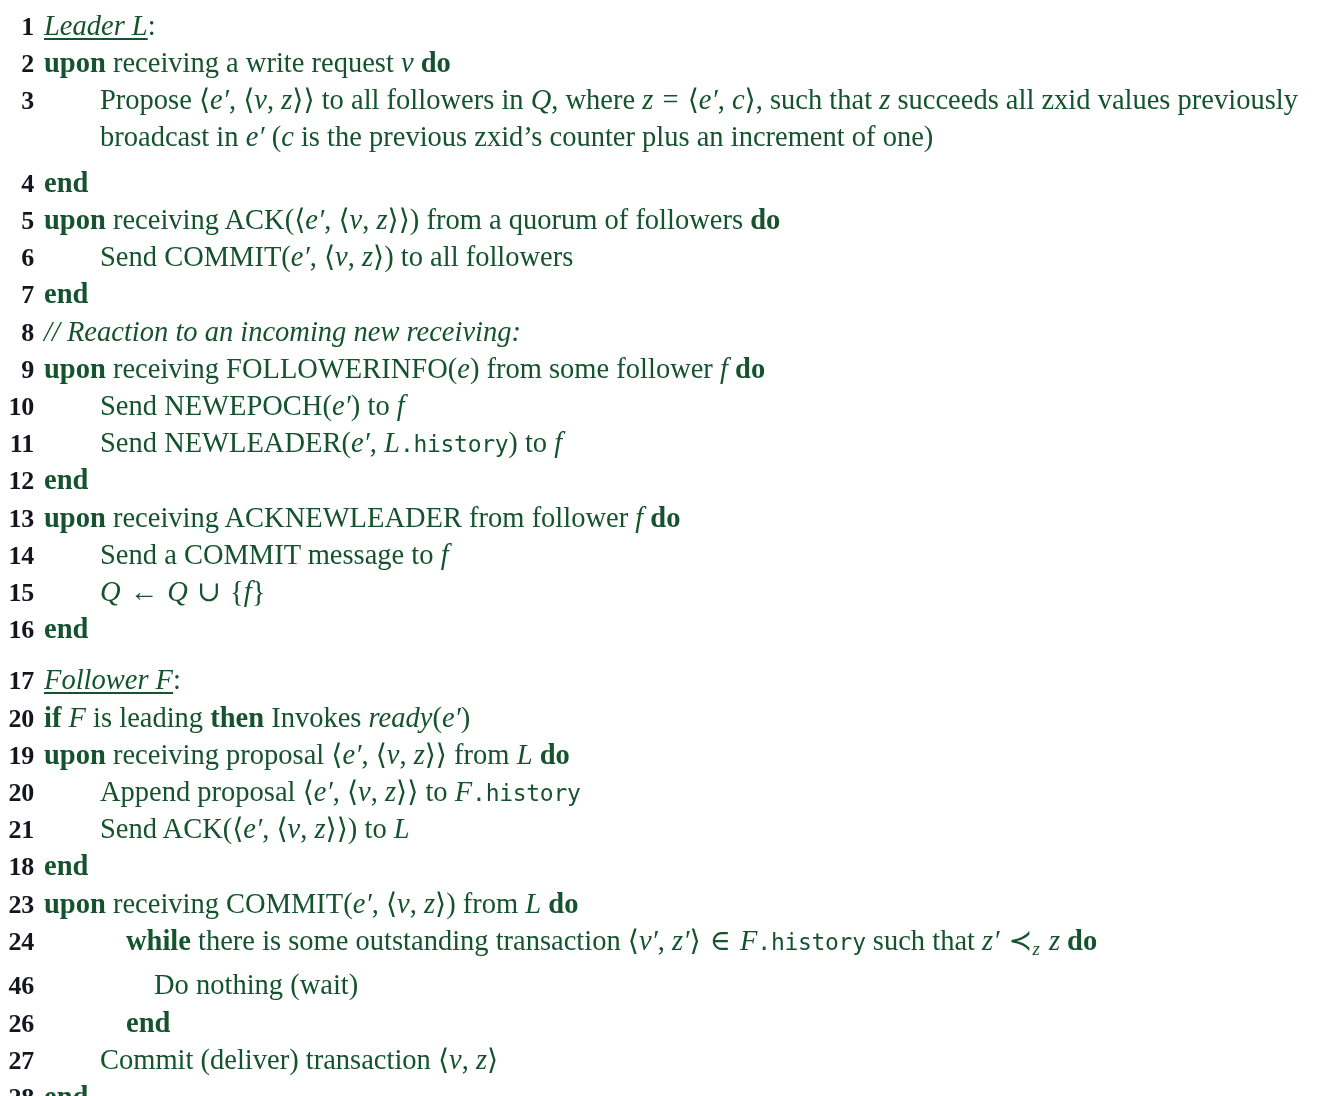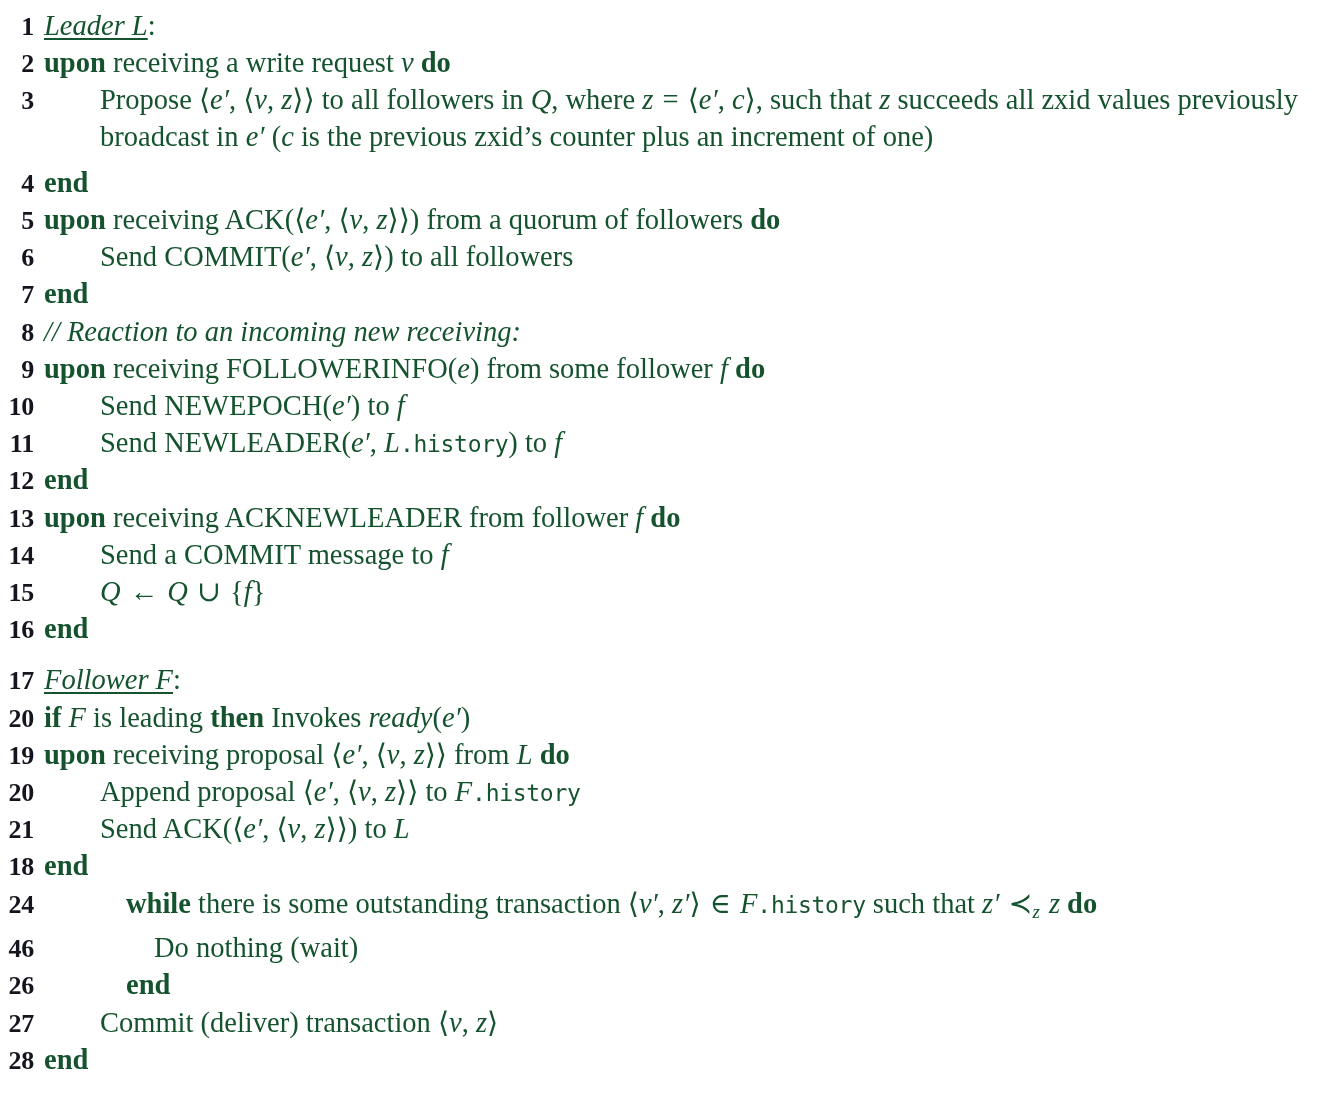--- a/index.html
+++ b/index.html
@@ -154,20 +154,24 @@
     </div>
     <div class="row">
       <div class="lineno">21</div>
       <div class="code ind1">Send ACK(⟨<span class="mi">e</span><span class="prime">′</span>, ⟨<span class="mi">v</span>, <span class="mi">z</span>⟩⟩) to <span class="mi">L</span></div>
     </div>
     <div class="row">
       <div class="lineno">18</div>
       <div class="code ind0"><span class="kw">end</span></div>
     </div>
     <div class="row">
+      <div class="lineno">23</div>
+      <div class="code ind0"><span class="kw">upon</span> receiving COMMIT(<span class="mi">e</span><span class="prime">′</span>, ⟨<span class="mi">v</span>, <span class="mi">z</span>⟩) from <span class="mi">L</span> <span class="kw">do</span></div>
+    </div>
+    <div class="row">
       <div class="lineno">24</div>
       <div class="code ind2"><span class="kw">while</span> there is some outstanding transaction ⟨<span class="mi">v</span><span class="prime">′</span>, <span class="mi">z</span><span class="prime">′</span>⟩ <span class="op">∈</span> <span class="mi">F</span><span class="tt">.history</span> such that <span class="mi">z</span><span class="prime">′</span> <span class="op">≺<span class="sub">z</span></span> <span class="mi">z</span> <span class="kw">do</span></div>
     </div>
     <div class="row">
       <div class="lineno">46</div>
       <div class="code ind3">Do nothing (wait)</div>
     </div>
     <div class="row">
       <div class="lineno">26</div>
       <div class="code ind2"><span class="kw">end</span></div>

